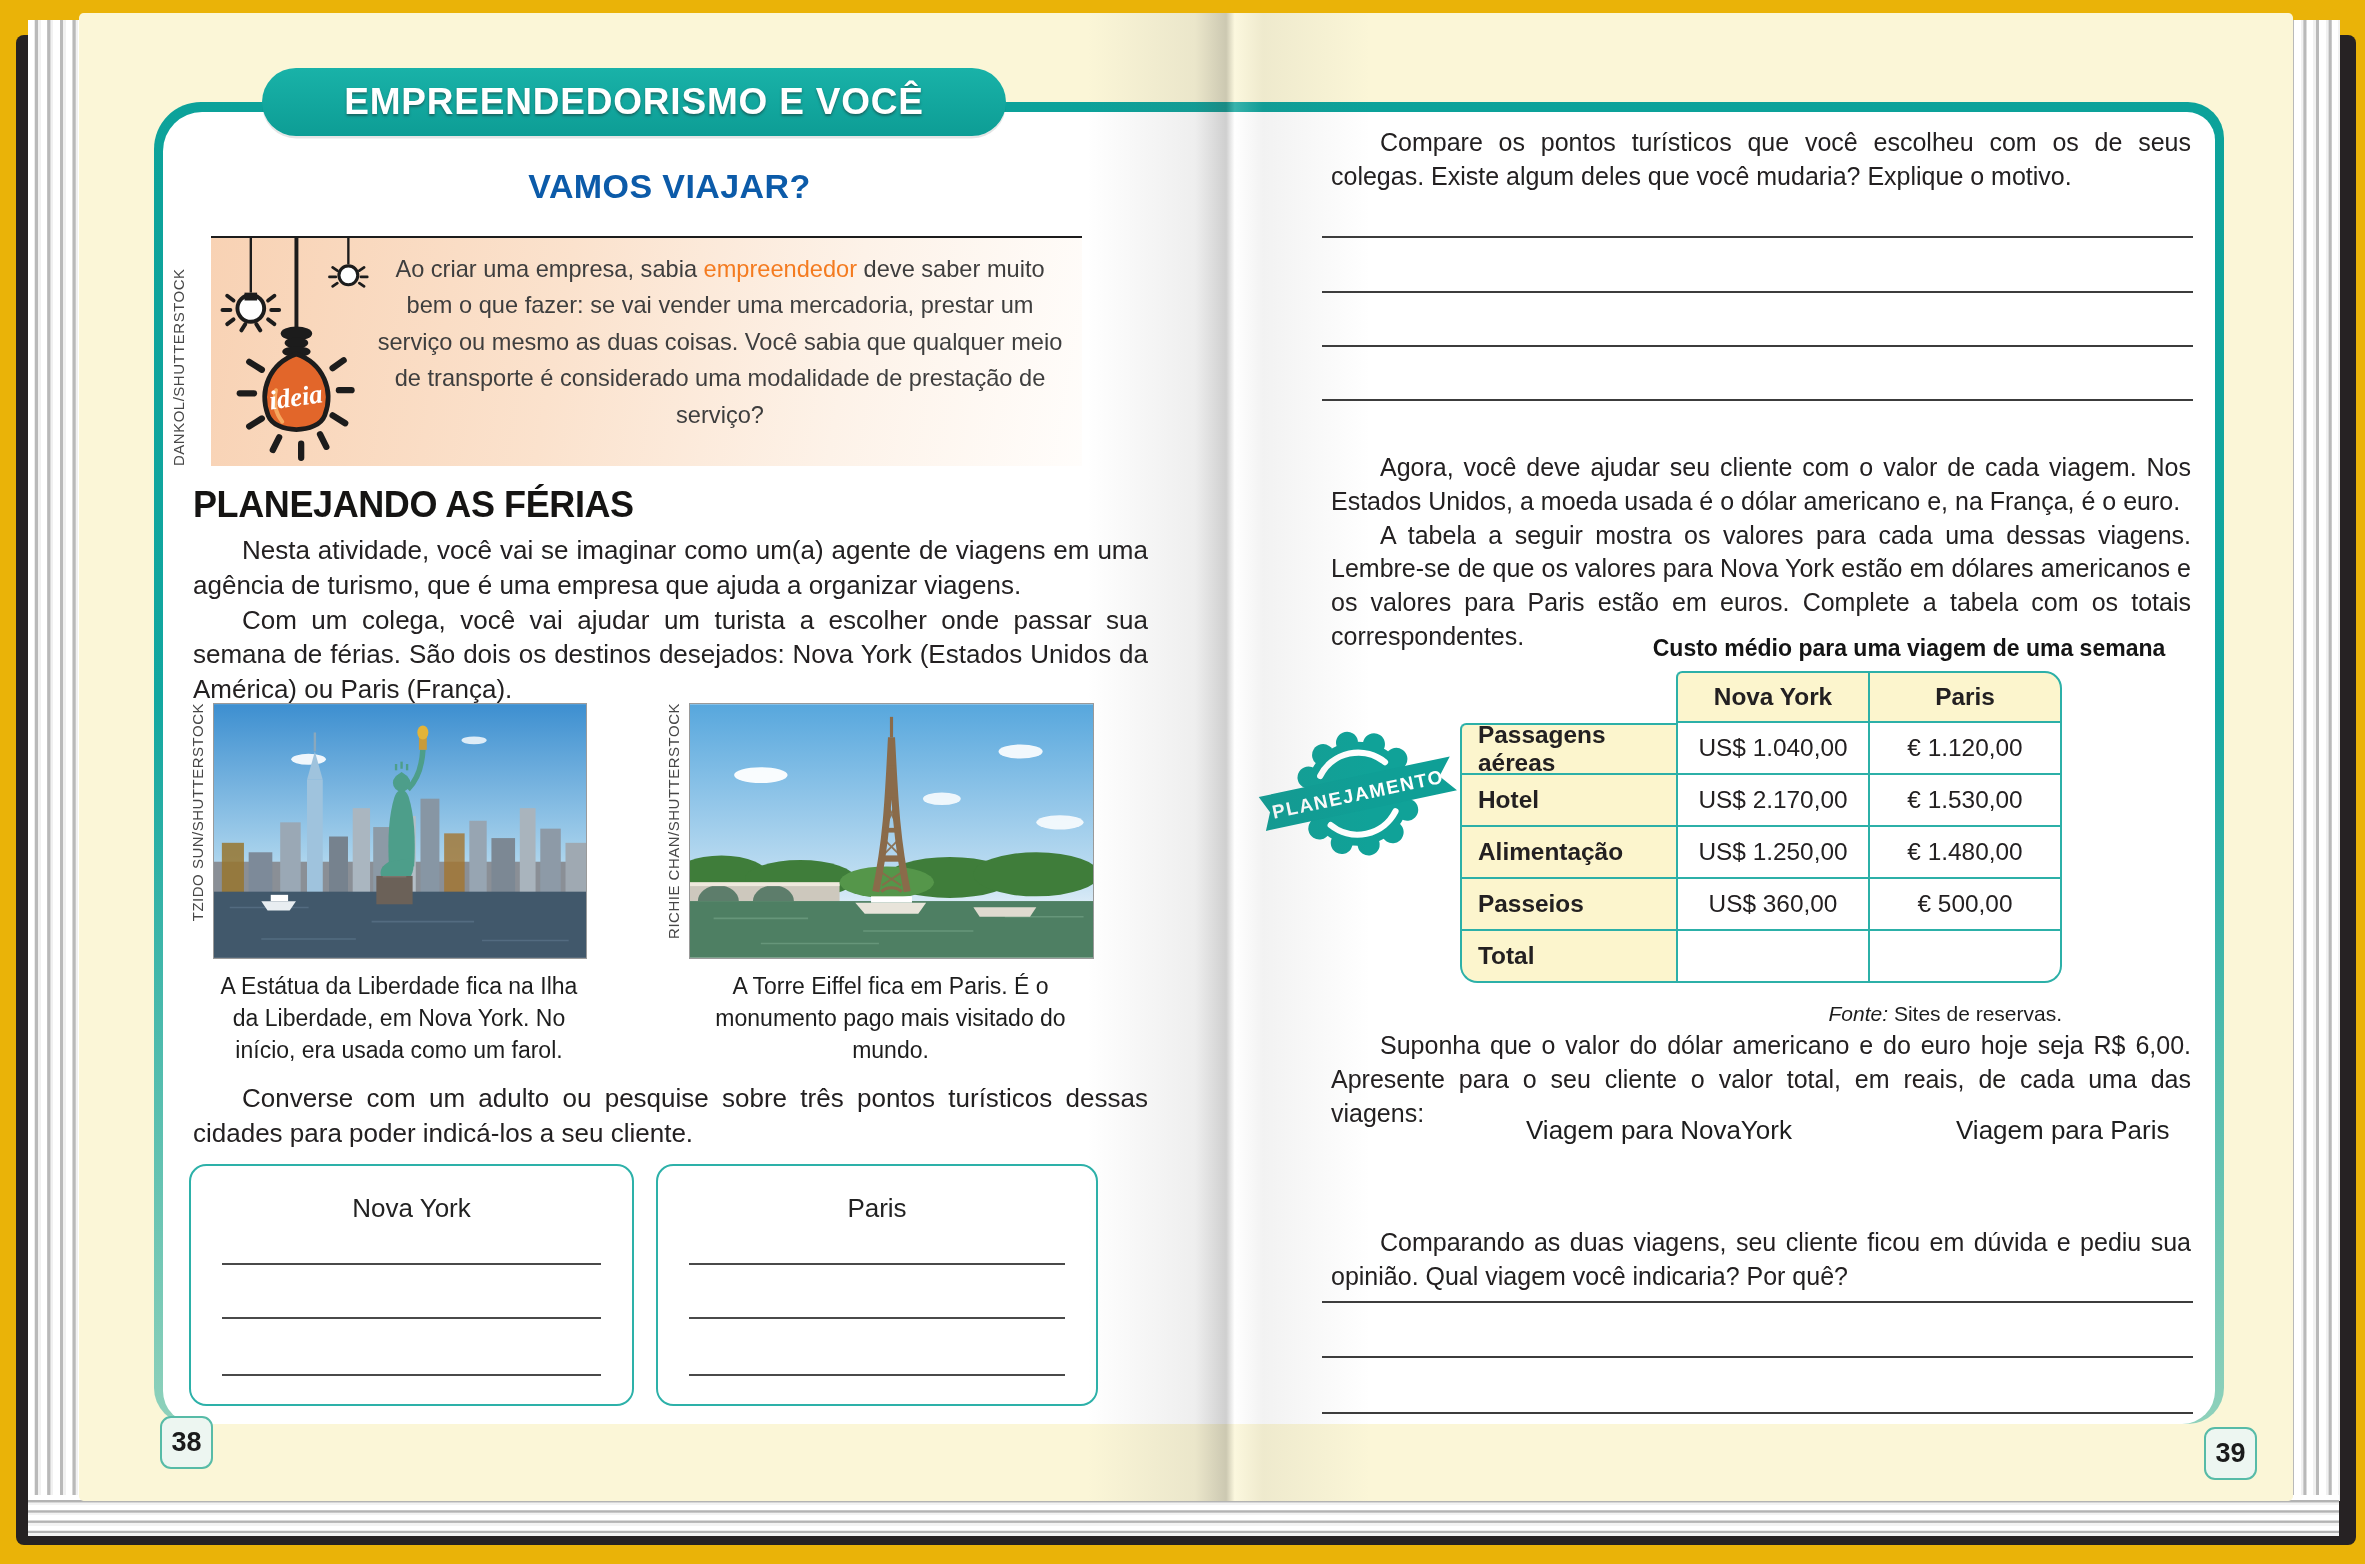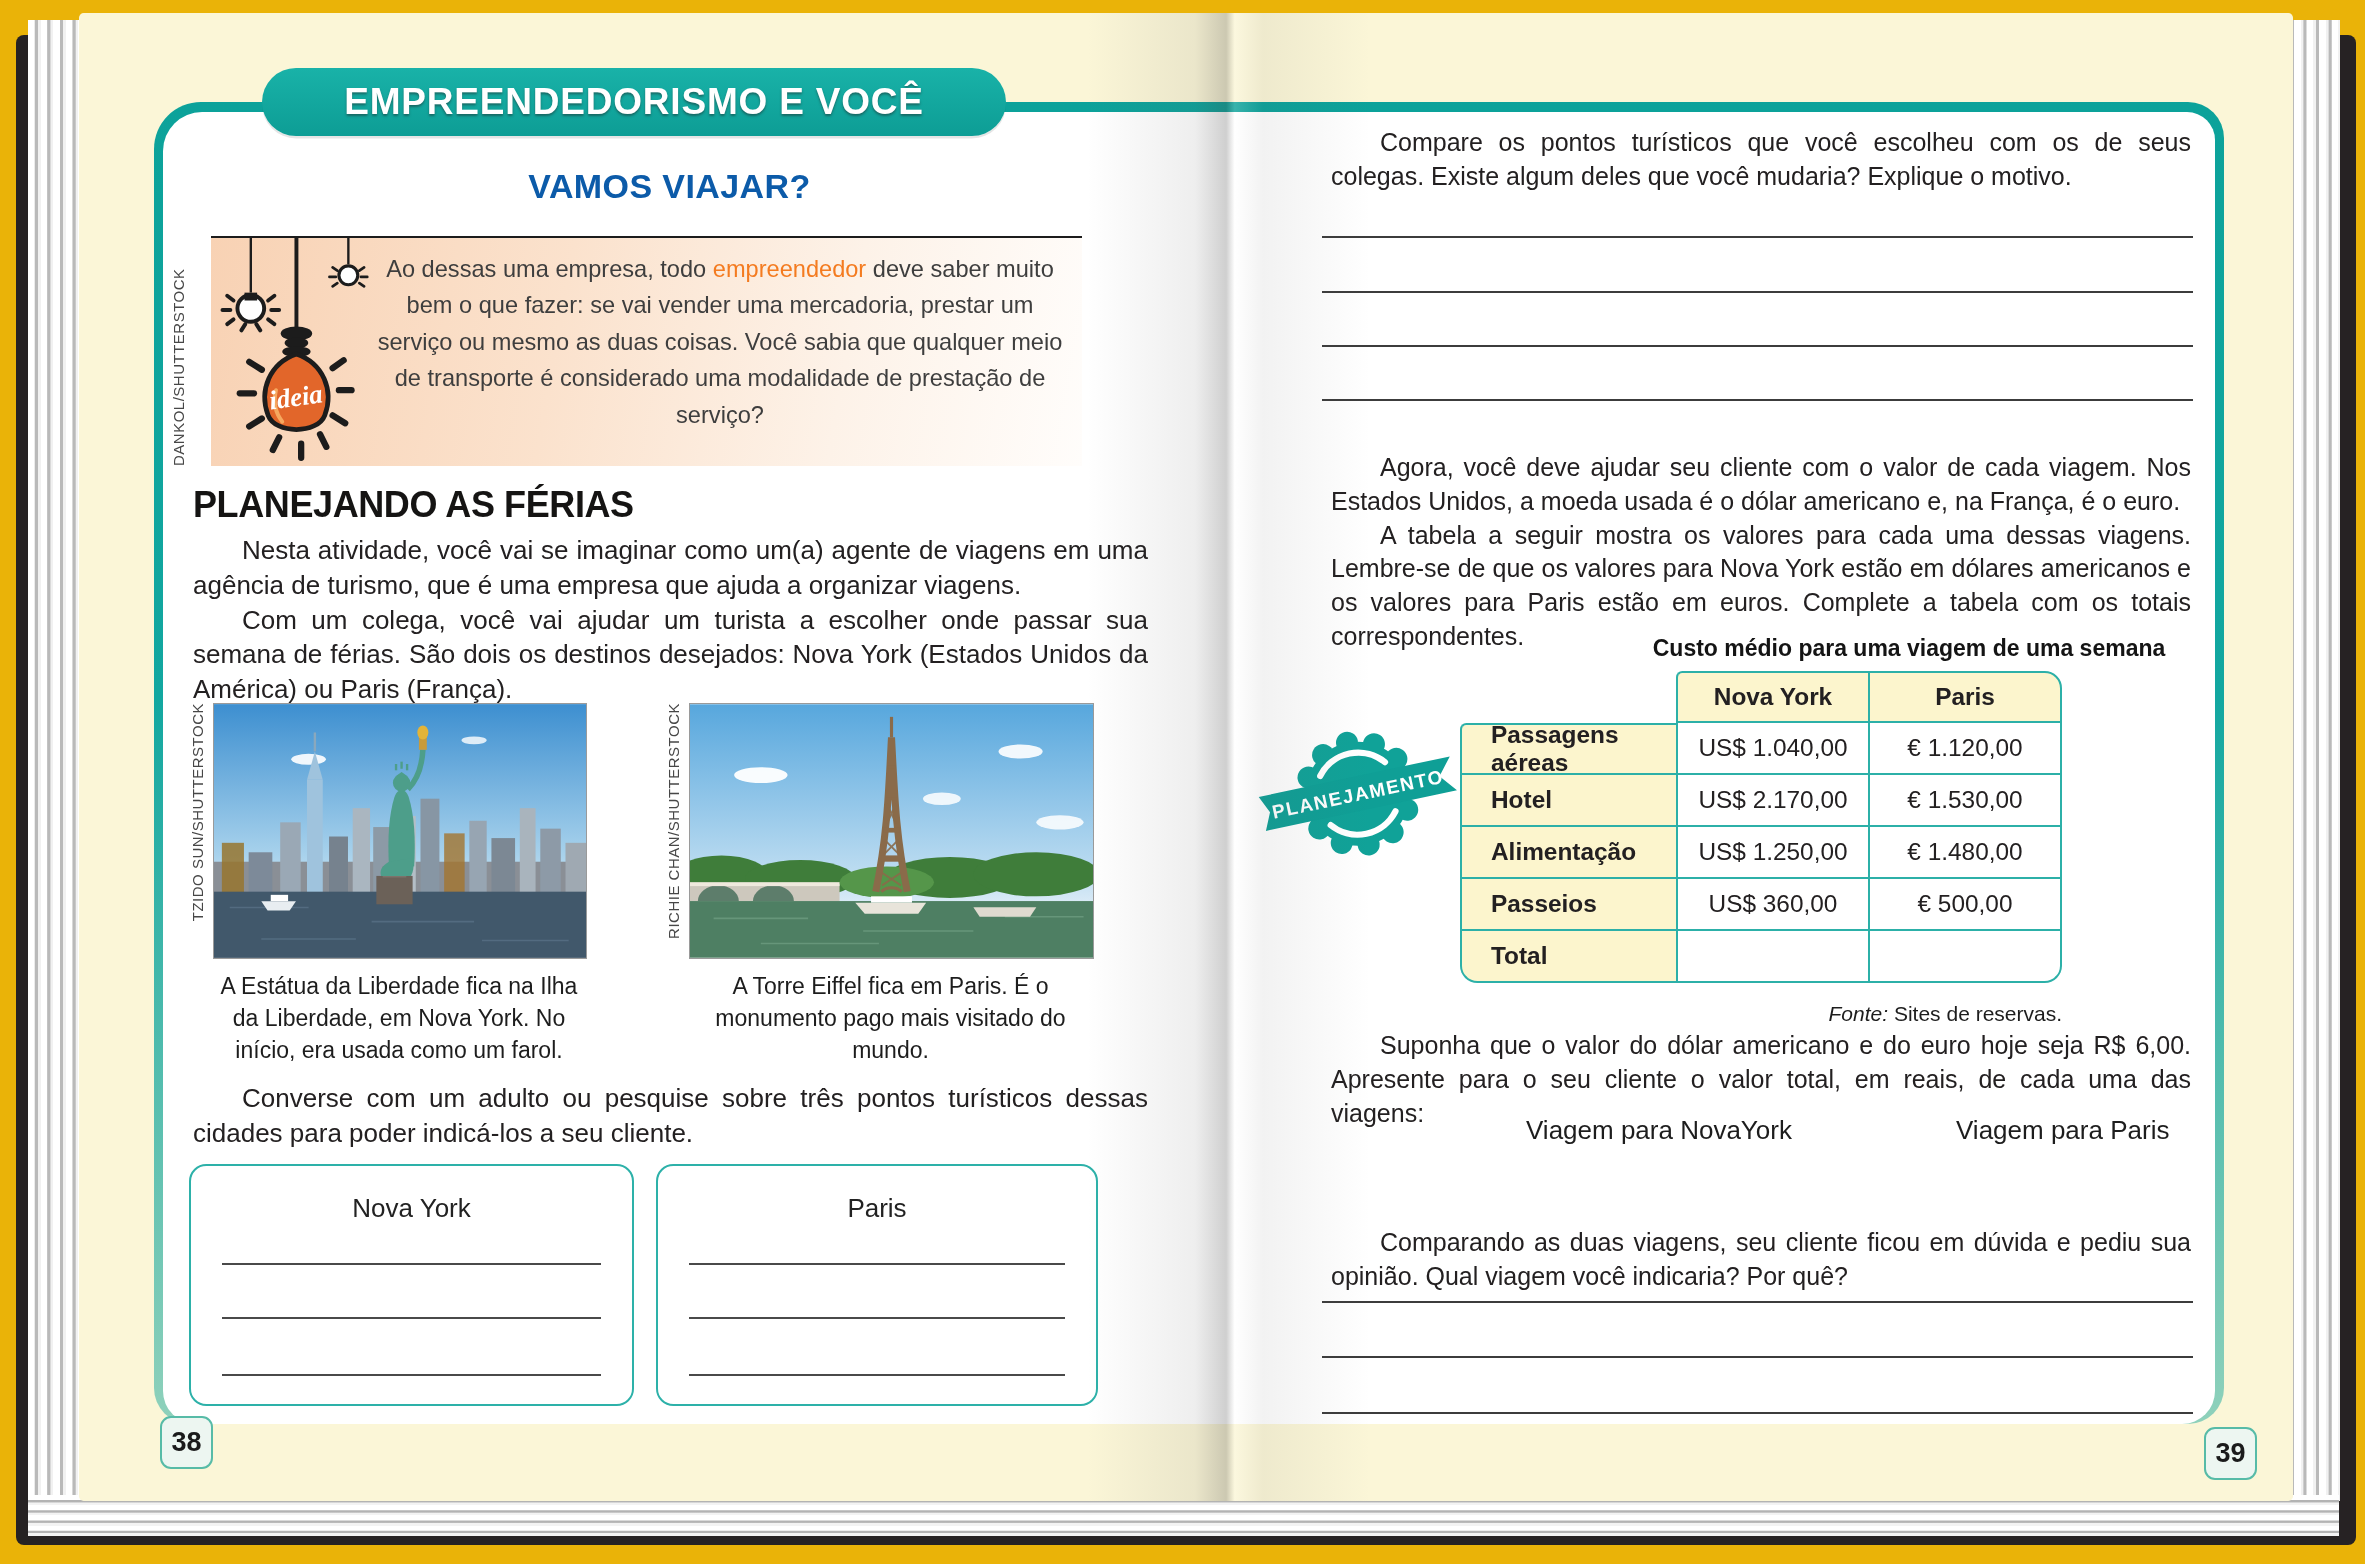--- a/index.html
+++ b/index.html
@@ -81,21 +81,21 @@
            font-size:23px; font-weight:bold; color:#141414; }
   .tbl { left:1460px; top:671px; display:grid; grid-template-columns:216px 192px 194px;
            grid-auto-rows:52px; z-index:20; }
   .tcell { box-sizing:border-box; display:flex; align-items:center; justify-content:center;
            font-size:24.4px; border-left:2.4px solid #2cb0a8; border-bottom:2.4px solid #2cb0a8;
            background:#ffffff; }
   .tcell.cempty { border:none; background:transparent; }
   .tcell.chead { background:#fcf5cd; font-weight:bold; border-top:2.4px solid #2cb0a8; }
   .tcell.chead.ny { border-top-left-radius:6.3px; }
   .tcell.chead.pr { border-right:2.4px solid #2cb0a8; border-top-right-radius:17.3px; }
-  .tcell.clabel { background:#fcf5cd; font-weight:bold; justify-content:flex-start; padding-left:29px; }
+  .tcell.clabel { background:#fcf5cd; font-weight:bold; justify-content:flex-start; padding-left:16px; }
   .tcell.first-label { border-top:2.4px solid #2cb0a8; border-top-left-radius:6.3px; }
   .tcell.cval.last { border-right:2.4px solid #2cb0a8; }
   .tcell.bl { border-bottom-left-radius:17.3px; }
   .tcell.br { border-bottom-right-radius:17.3px; }
 
   .fonte { left:1460px; top:1002px; width:602px; text-align:right; font-size:21px; color:#1d1d1d; }
   .fonte .it { font-style:italic; }
 
   .triplabel { position:absolute; top:1115px; font-size:26px; color:#1d1d1d; }
 
@@ -162,21 +162,21 @@
         <line x1="70" y1="242" x2="86" y2="232"></line>
           <line x1="100" y1="272" x2="108" y2="256"></line>
         <line x1="136" y1="282" x2="136" y2="264"></line>
           <line x1="168" y1="268" x2="160" y2="252"></line>
         <line x1="192" y1="238" x2="176" y2="228"></line>
           <line x1="200" y1="196" x2="184" y2="196"></line>
         <line x1="190" y1="158" x2="176" y2="168"></line>
       </g>
       <text x="130" y="216" text-anchor="middle" fill="#ffffff" font-family="Liberation Serif, serif" font-style="italic" font-weight="bold" font-size="34" transform="rotate(-8 130 210)">ideia</text>
     </svg>
-    <div class="ideatext"><span>Ao dessas uma empresa, todo </span><span class="hl">empreendedor</span><span> deve saber muito bem o que fazer: se vai vender uma mercadoria, prestar um serviço ou mesmo as duas coisas. Você sabia que qualquer meio de transporte é considerado uma modalidade de prestação de serviço?</span></div>
+    <div class="ideatext"><span>Ao criar uma empresa, sabia </span><span class="hl">empreendedor</span><span> deve saber muito bem o que fazer: se vai vender uma mercadoria, prestar um serviço ou mesmo as duas coisas. Você sabia que qualquer meio de transporte é considerado uma modalidade de prestação de serviço?</span></div>
   </div>
   <div class="abs vcredit" style="left:170px; top:236px; height:230px;">DANKOL/SHUTTERSTOCK</div>
 
   <div class="abs section-title">PLANEJANDO AS FÉRIAS</div>
 
   <div class="abs lcol" style="top:533px;">
     <p class="para">Nesta atividade, você vai se imaginar como um(a) agente de viagens em uma agência de turismo, que é uma empresa que ajuda a organizar viagens.</p>
     <p class="para">Com um colega, você vai ajudar um turista a escolher onde passar sua semana de férias. São dois os destinos desejados: Nova York (Estados Unidos da América) ou Paris (França).</p>
   </div>
 

